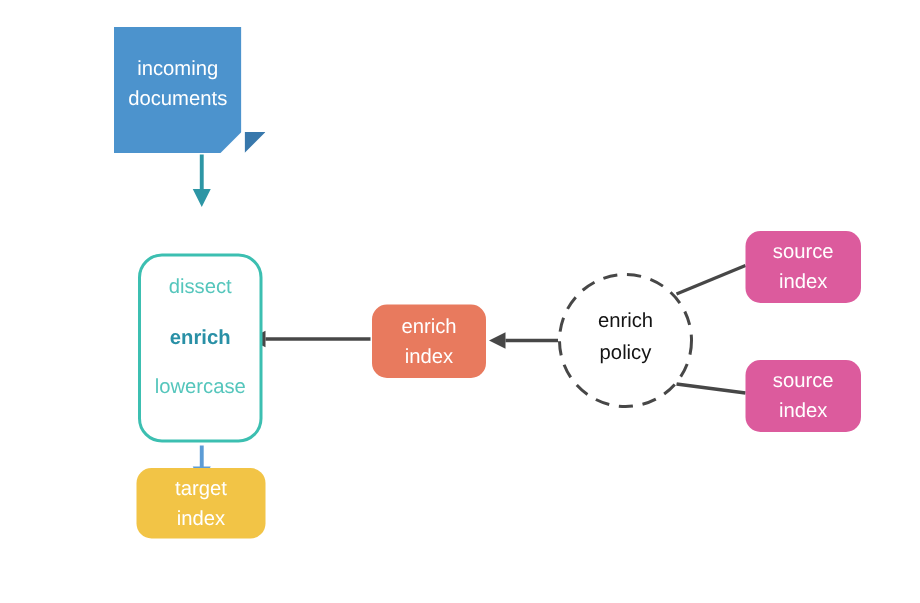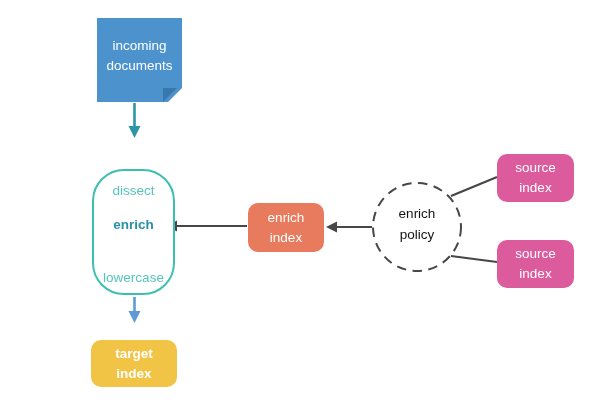--- a/index.html
+++ b/index.html
@@ -32,59 +32,59 @@
     text-align: center;
     color: #ffffff;
     font-size: 13.5px;
     line-height: 1.45;
     white-space: pre-line;
     border-radius: 10px;
     box-sizing: border-box;
   }
 
   #doc-shape {
-    left: 97px; top: 18px; width: 85px; height: 84px;
+    left: 76px; top: 18px; width: 85px; height: 84px;
     background: var(--document-blue, #4C93CD);
     border-radius: 0;
     clip-path: polygon(0 0, 100% 0, 100% calc(100% - 14px), calc(100% - 14px) 100%, 0 100%);
   }
   #doc-fold {
     position: absolute;
     left: 163px; top: 88px; width: 14px; height: 14px;
     background: var(--document-fold, #3878AC);
     clip-path: polygon(0 100%, 100% 0, 0 0);
   }
 
   #pipeline-label {
     position: absolute; left: 90px; top: 146px; width: 130px;
     color: var(--text-black, #141414);
     font-size: 14px;
   }
   #pipeline-box {
     position: absolute; left: 92px; top: 169px; width: 83px; height: 126px;
     background: #ffffff;
     border: 2px solid var(--pipeline-border-teal, #3CBFB1);
-    border-radius: 32px;
+    border-radius: 16px;
     box-sizing: border-box;
   }
   .processor {
     position: absolute; left: 0; width: 100%;
     text-align: center;
     font-size: 13.5px;
     color: var(--processor-teal, #55C6BC);
   }
   .processor.emphasis {
     color: var(--processor-enrich-teal, #2990A6);
     font-weight: bold;
   }
   #processor-dissect   { top: 12px; }
   #processor-enrich    { top: 46px; }
-  #processor-lowercase { top: 79px; margin-top: 20px; }
+  #processor-lowercase { top: 79px; }
 
-  #target-index { left: 91px; top: 340px; width: 86px; height: 47px; background: var(--target-index-yellow, #F2C446); font-weight: bold; }
+  #target-index { left: 91px; top: 312px; width: 86px; height: 47px; background: var(--target-index-yellow, #F2C446); }
   #enrich-index { left: 248px; top: 203px; width: 76px; height: 49px; background: var(--enrich-index-orange, #E87A5E); }
   #source-index-top    { left: 497px; top: 154px; width: 77px; height: 48px; background: var(--source-index-pink, #DC5B9D); }
   #source-index-bottom { left: 497px; top: 240px; width: 77px; height: 48px; background: var(--source-index-pink, #DC5B9D); }
 
   #enrich-policy-label {
     position: absolute; left: 377px; top: 204px; width: 80px;
     text-align: center;
     color: var(--text-black, #141414);
     font-size: 13.5px;
     line-height: 1.55;

